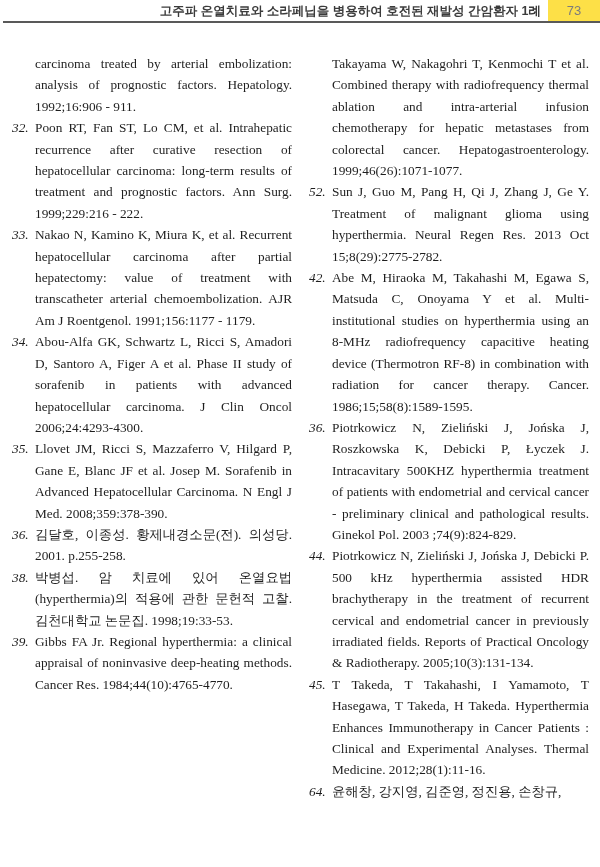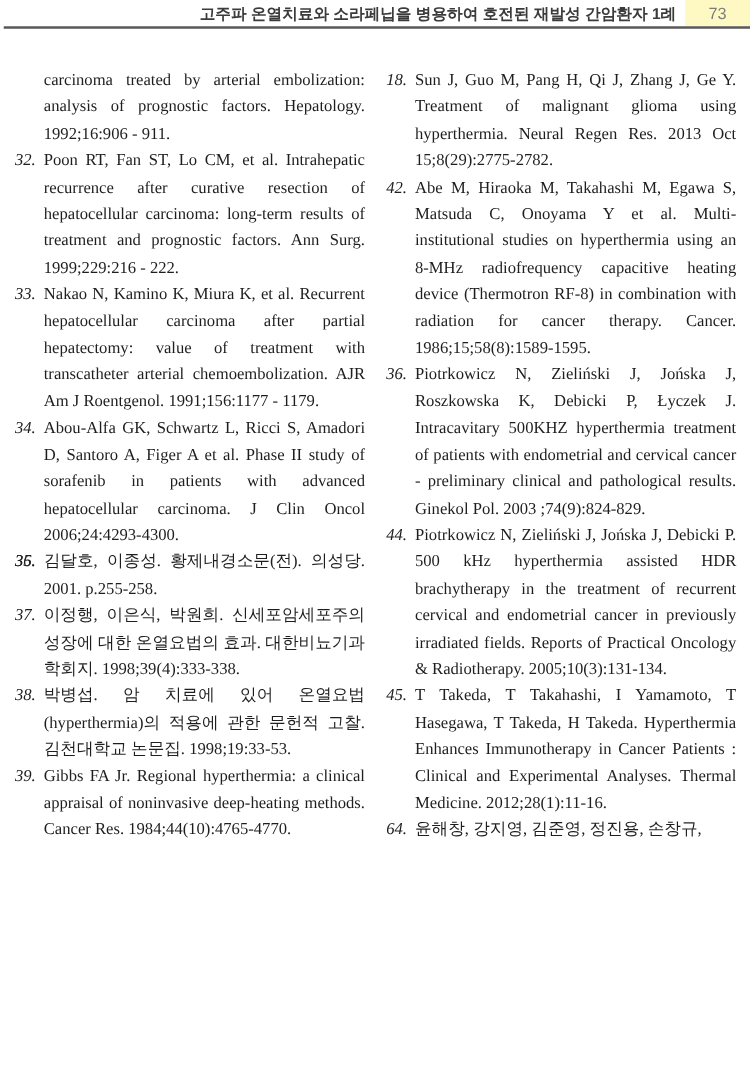--- a/index.html
+++ b/index.html
@@ -27,21 +27,21 @@
     font-family: "Liberation Sans", "DejaVu Sans", sans-serif;
     font-weight: bold;
     font-size: 12.5px;
     color: #3b3b3b;
     white-space: nowrap;
   }
   .page-number-box {
     position: absolute;
     top: 0; right: 0;
     width: 52px; height: 21px;
-    background: #fef9c3;
+    background: #fde047;
     display: flex; align-items: center; justify-content: center;
     font-family: "Liberation Sans", "DejaVu Sans", sans-serif;
     font-size: 13px;
     color: #7c7c7c;
   }
   .header-rule {
     position: absolute;
     top: 21px; left: 3px; right: 0;
     height: 2px;
     background: #595959;
@@ -82,28 +82,28 @@
   </header>
 
   <div class="header-rule"></div>
 
   <main class="columns">
     <div class="col" id="col-left">
         <div class="entry"><span>carcinoma treated by arterial embolization: analysis of prognostic factors. Hepatology. 1992;16:906 - 911.</span></div>
         <div class="entry"><span class="num">32.</span><span>Poon RT, Fan ST, Lo CM, et al. Intrahepatic recurrence after curative resection of hepatocellular carcinoma: long-term results of treatment and prognostic factors. Ann Surg. 1999;229:216 - 222.</span></div>
         <div class="entry"><span class="num">33.</span><span>Nakao N, Kamino K, Miura K, et al. Recurrent hepatocellular carcinoma after partial hepatectomy: value of treatment with transcatheter arterial chemoembolization. AJR Am J Roentgenol. 1991;156:1177 - 1179.</span></div>
         <div class="entry"><span class="num">34.</span><span>Abou-Alfa GK, Schwartz L, Ricci S, Amadori D, Santoro A, Figer A et al. Phase II study of sorafenib in patients with advanced hepatocellular carcinoma. J Clin Oncol 2006;24:4293-4300.</span></div>
-        <div class="entry"><span class="num">35.</span></div>
+        <div class="entry"><span class="num">35.</span><span>Llovet JM, Ricci S, Mazzaferro V, Hilgard P, Gane E, Blanc JF et al. Josep M. Sorafenib in Advanced Hepatocellular Carcinoma. N Engl J Med. 2008;359:378-390.</span></div>
         <div class="entry"><span class="num">36.</span><span>김달호, 이종성. 황제내경소문(전). 의성당. 2001. p.255-258.</span></div>
-        <div class="entry"><span class="num">37.</span><span>이정행, 이은식, 박원희. 신세포암세포주의 성장에 대한 온열요법의 효과. 대한비뇨기과학회지. 1998;39(4):333-338.</span></div>
         <div class="entry"><span class="num">38.</span><span>박병섭. 암 치료에 있어 온열요법(hyperthermia)의 적용에 관한 문헌적 고찰. 김천대학교 논문집. 1998;19:33-53.</span></div>
         <div class="entry"><span class="num">39.</span><span>Gibbs FA Jr. Regional hyperthermia: a clinical appraisal of noninvasive deep-heating methods. Cancer Res. 1984;44(10):4765-4770.</span></div>
       </div>
     <div class="col" id="col-right">
-        <div class="entry"><span class="num">18.</span><span>Sun J, Guo M, Pang H, Qi J, Zhang J, Ge Y. Treatment of malignant glioma using hyperthermia. Neural Regen Res. 2013 Oct 15;8(29):2775-2782.</span></div>
+        <div class="entry"><span>Takayama W, Nakagohri T, Kenmochi T et al. Combined therapy with radiofrequency thermal ablation and intra-arterial infusion chemotherapy for hepatic metastases from colorectal cancer. Hepatogastroenterology. 1999;46(26):1071-1077.</span></div>
+        <div class="entry"><span class="num">52.</span><span>Sun J, Guo M, Pang H, Qi J, Zhang J, Ge Y. Treatment of malignant glioma using hyperthermia. Neural Regen Res. 2013 Oct 15;8(29):2775-2782.</span></div>
         <div class="entry"><span class="num">42.</span><span>Abe M, Hiraoka M, Takahashi M, Egawa S, Matsuda C, Onoyama Y et al. Multi-institutional studies on hyperthermia using an 8-MHz radiofrequency capacitive heating device (Thermotron RF-8) in combination with radiation for cancer therapy. Cancer. 1986;15;58(8):1589-1595.</span></div>
         <div class="entry"><span class="num">36.</span><span>Piotrkowicz N, Zieliński J, Jońska J, Roszkowska K, Debicki P, Łyczek J. Intracavitary 500KHZ hyperthermia treatment of patients with endometrial and cervical cancer - preliminary clinical and pathological results. Ginekol Pol. 2003 ;74(9):824-829.</span></div>
         <div class="entry"><span class="num">44.</span><span>Piotrkowicz N, Zieliński J, Jońska J, Debicki P. 500 kHz hyperthermia assisted HDR brachytherapy in the treatment of recurrent cervical and endometrial cancer in previously irradiated fields. Reports of Practical Oncology &amp; Radiotherapy. 2005;10(3):131-134.</span></div>
         <div class="entry"><span class="num">45.</span><span>T Takeda, T Takahashi, I Yamamoto, T Hasegawa, T Takeda, H Takeda. Hyperthermia Enhances Immunotherapy in Cancer Patients : Clinical and Experimental Analyses. Thermal Medicine. 2012;28(1):11-16.</span></div>
         <div class="entry"><span class="num">64.</span><span>윤해창, 강지영, 김준영, 정진용, 손창규,</span></div>
       </div>
   </main>
 
 </div>
 

